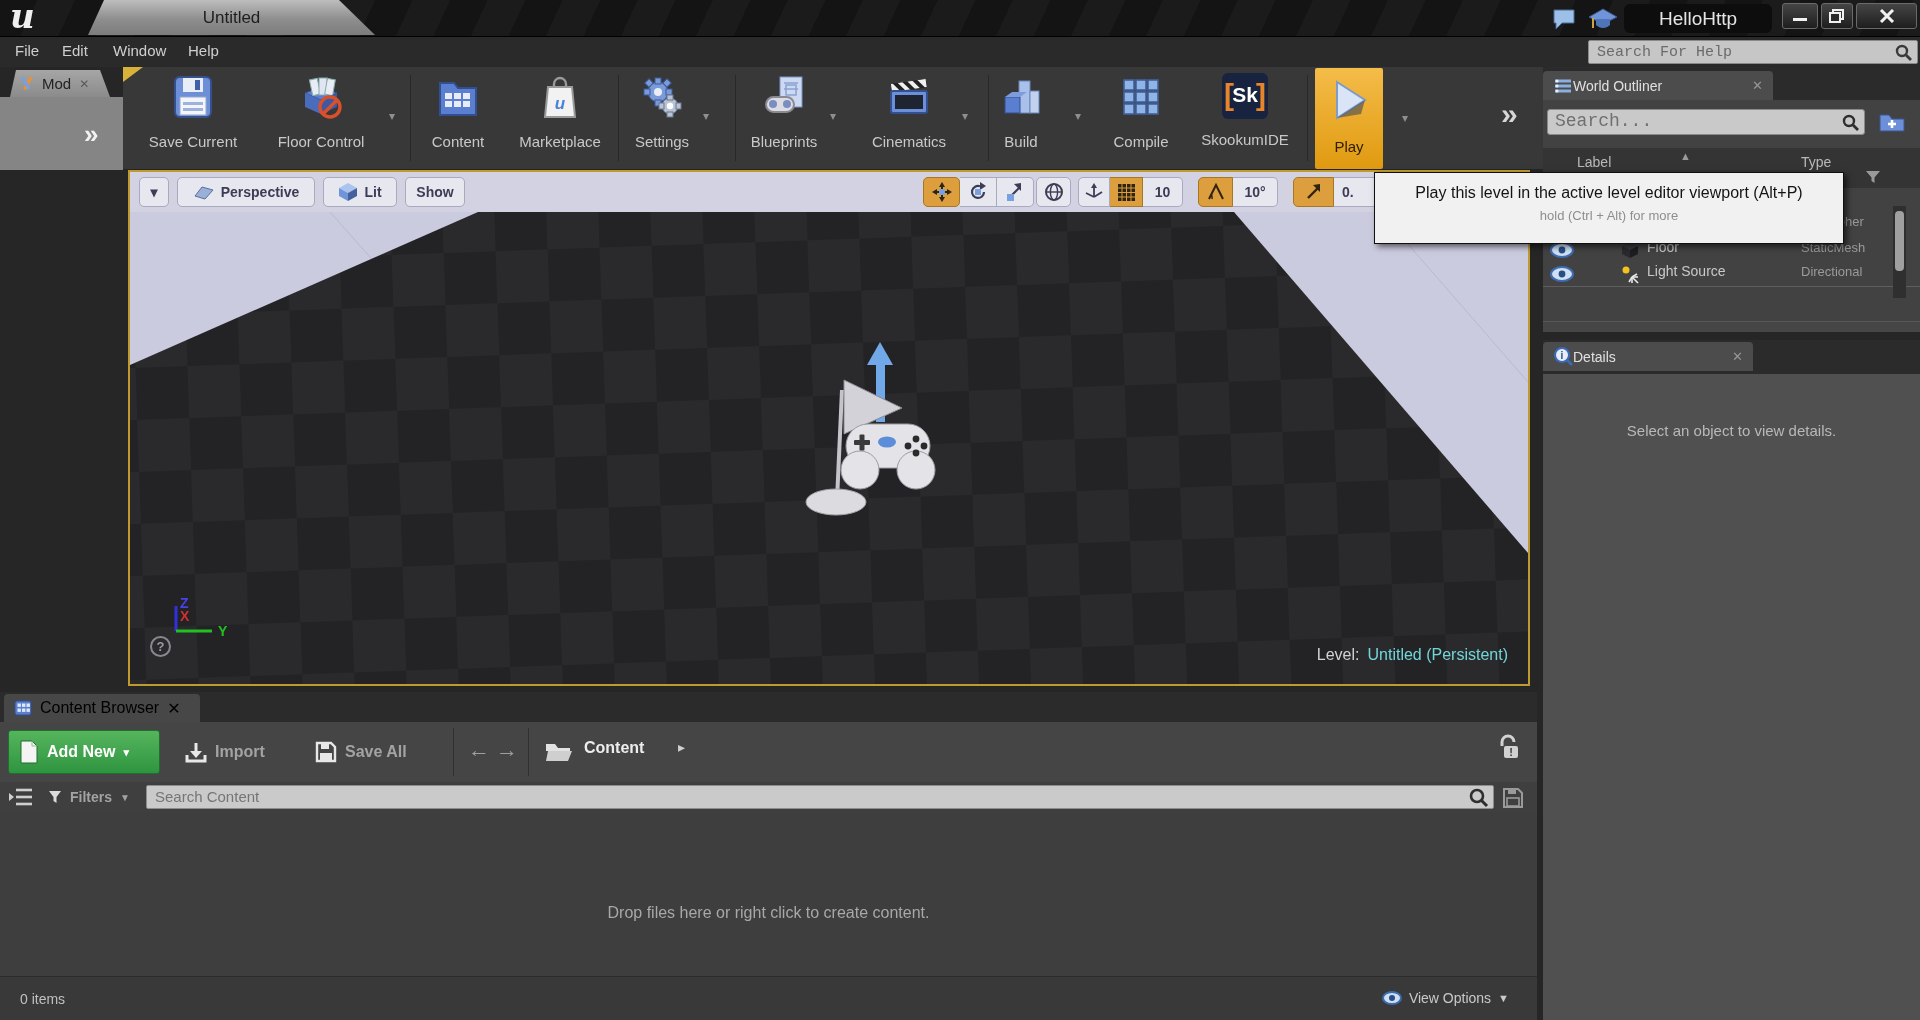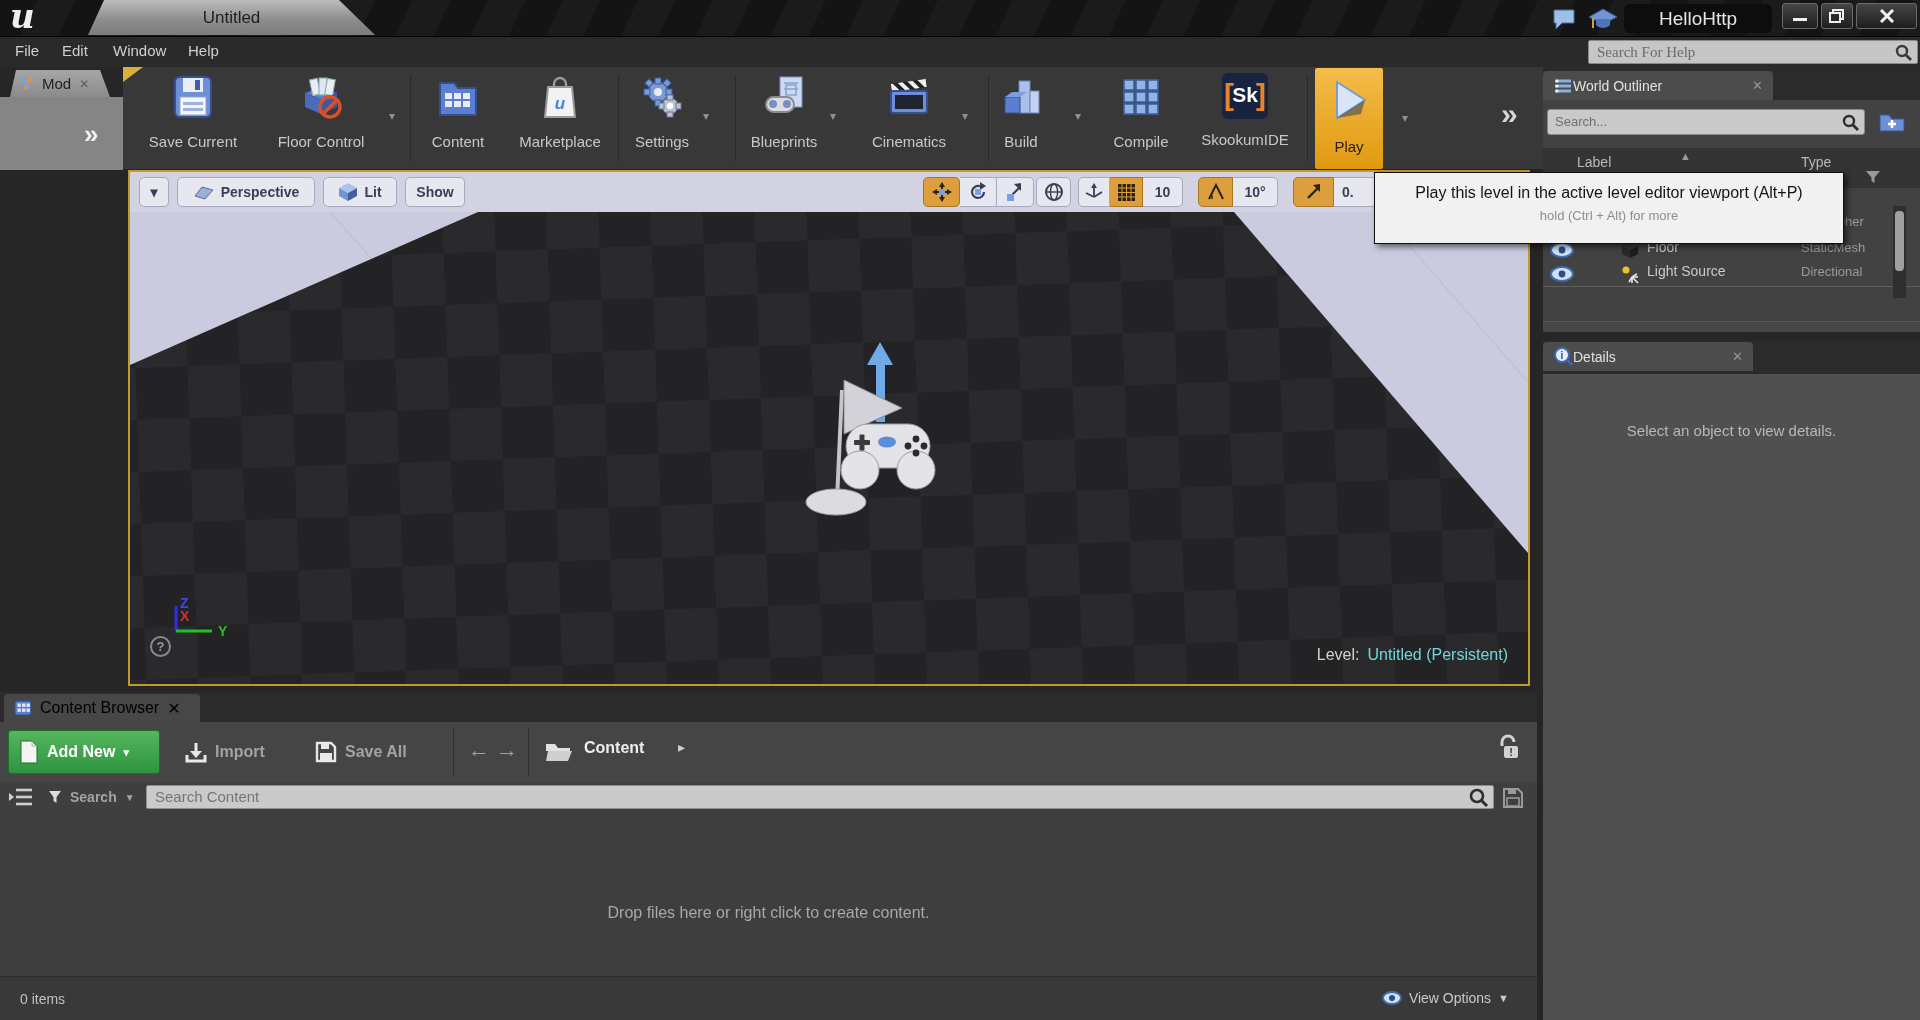--- a/index.html
+++ b/index.html
@@ -21,21 +21,21 @@
   #proj-pill { left:1624px; top:4px; width:148px; height:29px; background:#0d0d0d;
     border-radius:6px; color:#e4e4e4; font-size:19px; line-height:29px; text-align:center; }
   .winbtn { top:3px; height:26px; background:linear-gradient(#454545,#1e1e1e);
     border:1px solid #6a6a6a; border-radius:3px; display:flex; align-items:center; justify-content:center; }
   
   #menubar { left:0; top:37px; width:1920px; height:30px; background:#2a2a2a; }
   .menu-item { top:5px; color:#cfcfcf; font-size:15px; cursor:default; }
   #help-search { left:1588px; top:3px; width:330px; height:24px; background:#c6c6c6;
     border:1px solid #8a8a8a; border-radius:2px; }
   #help-search input { width:300px; height:22px; border:0; background:transparent;
-    font-size:15px; color:#3c3c3c; padding-left:8px; outline:none; font-family:Liberation Serif, serif;}
+    font-size:15px; color:#3c3c3c; padding-left:8px; outline:none; font-family:Liberation Mono, monospace;}
   #help-search input::placeholder { color:#6b6b6b; }
 
   
   #main-toolbar { left:123px; top:67px; width:1420px; height:103px; background:#383838;
     border-bottom:1px solid #242424; }
   .tbtn { position:absolute; top:6px; width:110px; height:92px; text-align:center; cursor:default; }
   .tbtn .ticon { display:block; margin:0 auto; width:48px; height:48px; }
   .tbtn .tlabel { display:block; margin-top:12px; color:#c8c8c8; font-size:15px; white-space:nowrap; }
   .tarrow { position:absolute; top:42px; color:#8f8f8f; font-size:12px; }
   .tsep { position:absolute; top:8px; width:1px; height:86px; background:#282828; }
@@ -92,21 +92,21 @@
   #right-col { left:1543px; top:67px; width:377px; height:953px; background:#262626; }
   .tabrow { position:absolute; left:0; width:377px; height:33px; background:#2b2b2b; }
   .ptab { position:absolute; left:0; top:4px; height:29px; background:#4c4c4c;
     border-radius:4px 4px 0 0; display:flex; align-items:center; gap:0; padding:0 10px; }
   .ptab .tname { color:#e0e0e0; font-size:14px; }
   .ptab .tclose { color:#979797; font-size:13px; margin-left:auto; }
   #outliner-body { position:absolute; left:0; top:33px; width:377px; height:232px; background:#424242; }
   #outliner-search { position:absolute; left:4px; top:9px; width:318px; height:26px;
     background:#c9c9c9; border-radius:3px; border:1px solid #8a8a8a;}
   #outliner-search input { width:280px; height:22px; border:0; background:transparent; outline:none;
-    font-size:13px; padding-left:7px; color:#444; font-family:Liberation Sans, sans-serif;}
+    font-size:18px; padding-left:7px; color:#444; font-family:Liberation Mono, monospace;}
   #outliner-search input::placeholder { color:#707070; }
   #outliner-header { position:absolute; left:0; top:48px; width:377px; height:40px; background:#343434;
     color:#b9b9b9; font-size:14px; }
   .orow { position:absolute; left:0; width:377px; height:24px; font-size:14px; cursor:default;}
   .orow .olabel { position:absolute; left:104px; color:#c9c9c9; white-space:nowrap;}
   .orow .otype  { position:absolute; left:258px; color:#9a9a9a; font-size:13px; top:1px; white-space:nowrap;}
   #outliner-footer { position:absolute; left:0; top:221px; width:377px; height:44px; background:#464646;
     border-top:1px solid #585858; }
   #details-gap { position:absolute; left:0; top:265px; width:377px; height:8px; background:#262626; }
   #details-tabrow { position:absolute; left:0; top:273px; width:377px; height:34px; background:#2b2b2b; }
@@ -682,21 +682,21 @@
           <line x1="8" y1="3" x2="24" y2="3"></line>
           <line x1="8" y1="10" x2="24" y2="10"></line>
           <line x1="8" y1="17" x2="24" y2="17"></line>
         </g>
       <polygon points="1,6 6,10 1,14" fill="#cfcfcf"></polygon>
     </svg>
     <div class="cb-act" style="left:48px;top:2px;height:26px;font-size:14px">
       <svg width="14" height="14">
         <polygon points="1,1 13,1 8.5,7 8.5,13 5.5,11 5.5,7" fill="#dddddd"></polygon>
       </svg>
-      <span>Search</span>
+      <span>Filters</span>
       <span style="font-size:10px">▼</span>
     </div>
     <div id="cb-search">
       <input placeholder="Search Content" style="">
       <svg class="abs" style="left:1322px;top:2px" width="20" height="20">
         <circle cx="8" cy="8" r="6" fill="none" stroke="#2e2e2e" stroke-width="2.6"></circle>
           <line x1="12.5" y1="12.5" x2="18" y2="18" stroke="#2e2e2e" stroke-width="3"></line>
       </svg>
     </div>
     <svg class="abs" style="left:1502px;top:5px" width="22" height="22">

